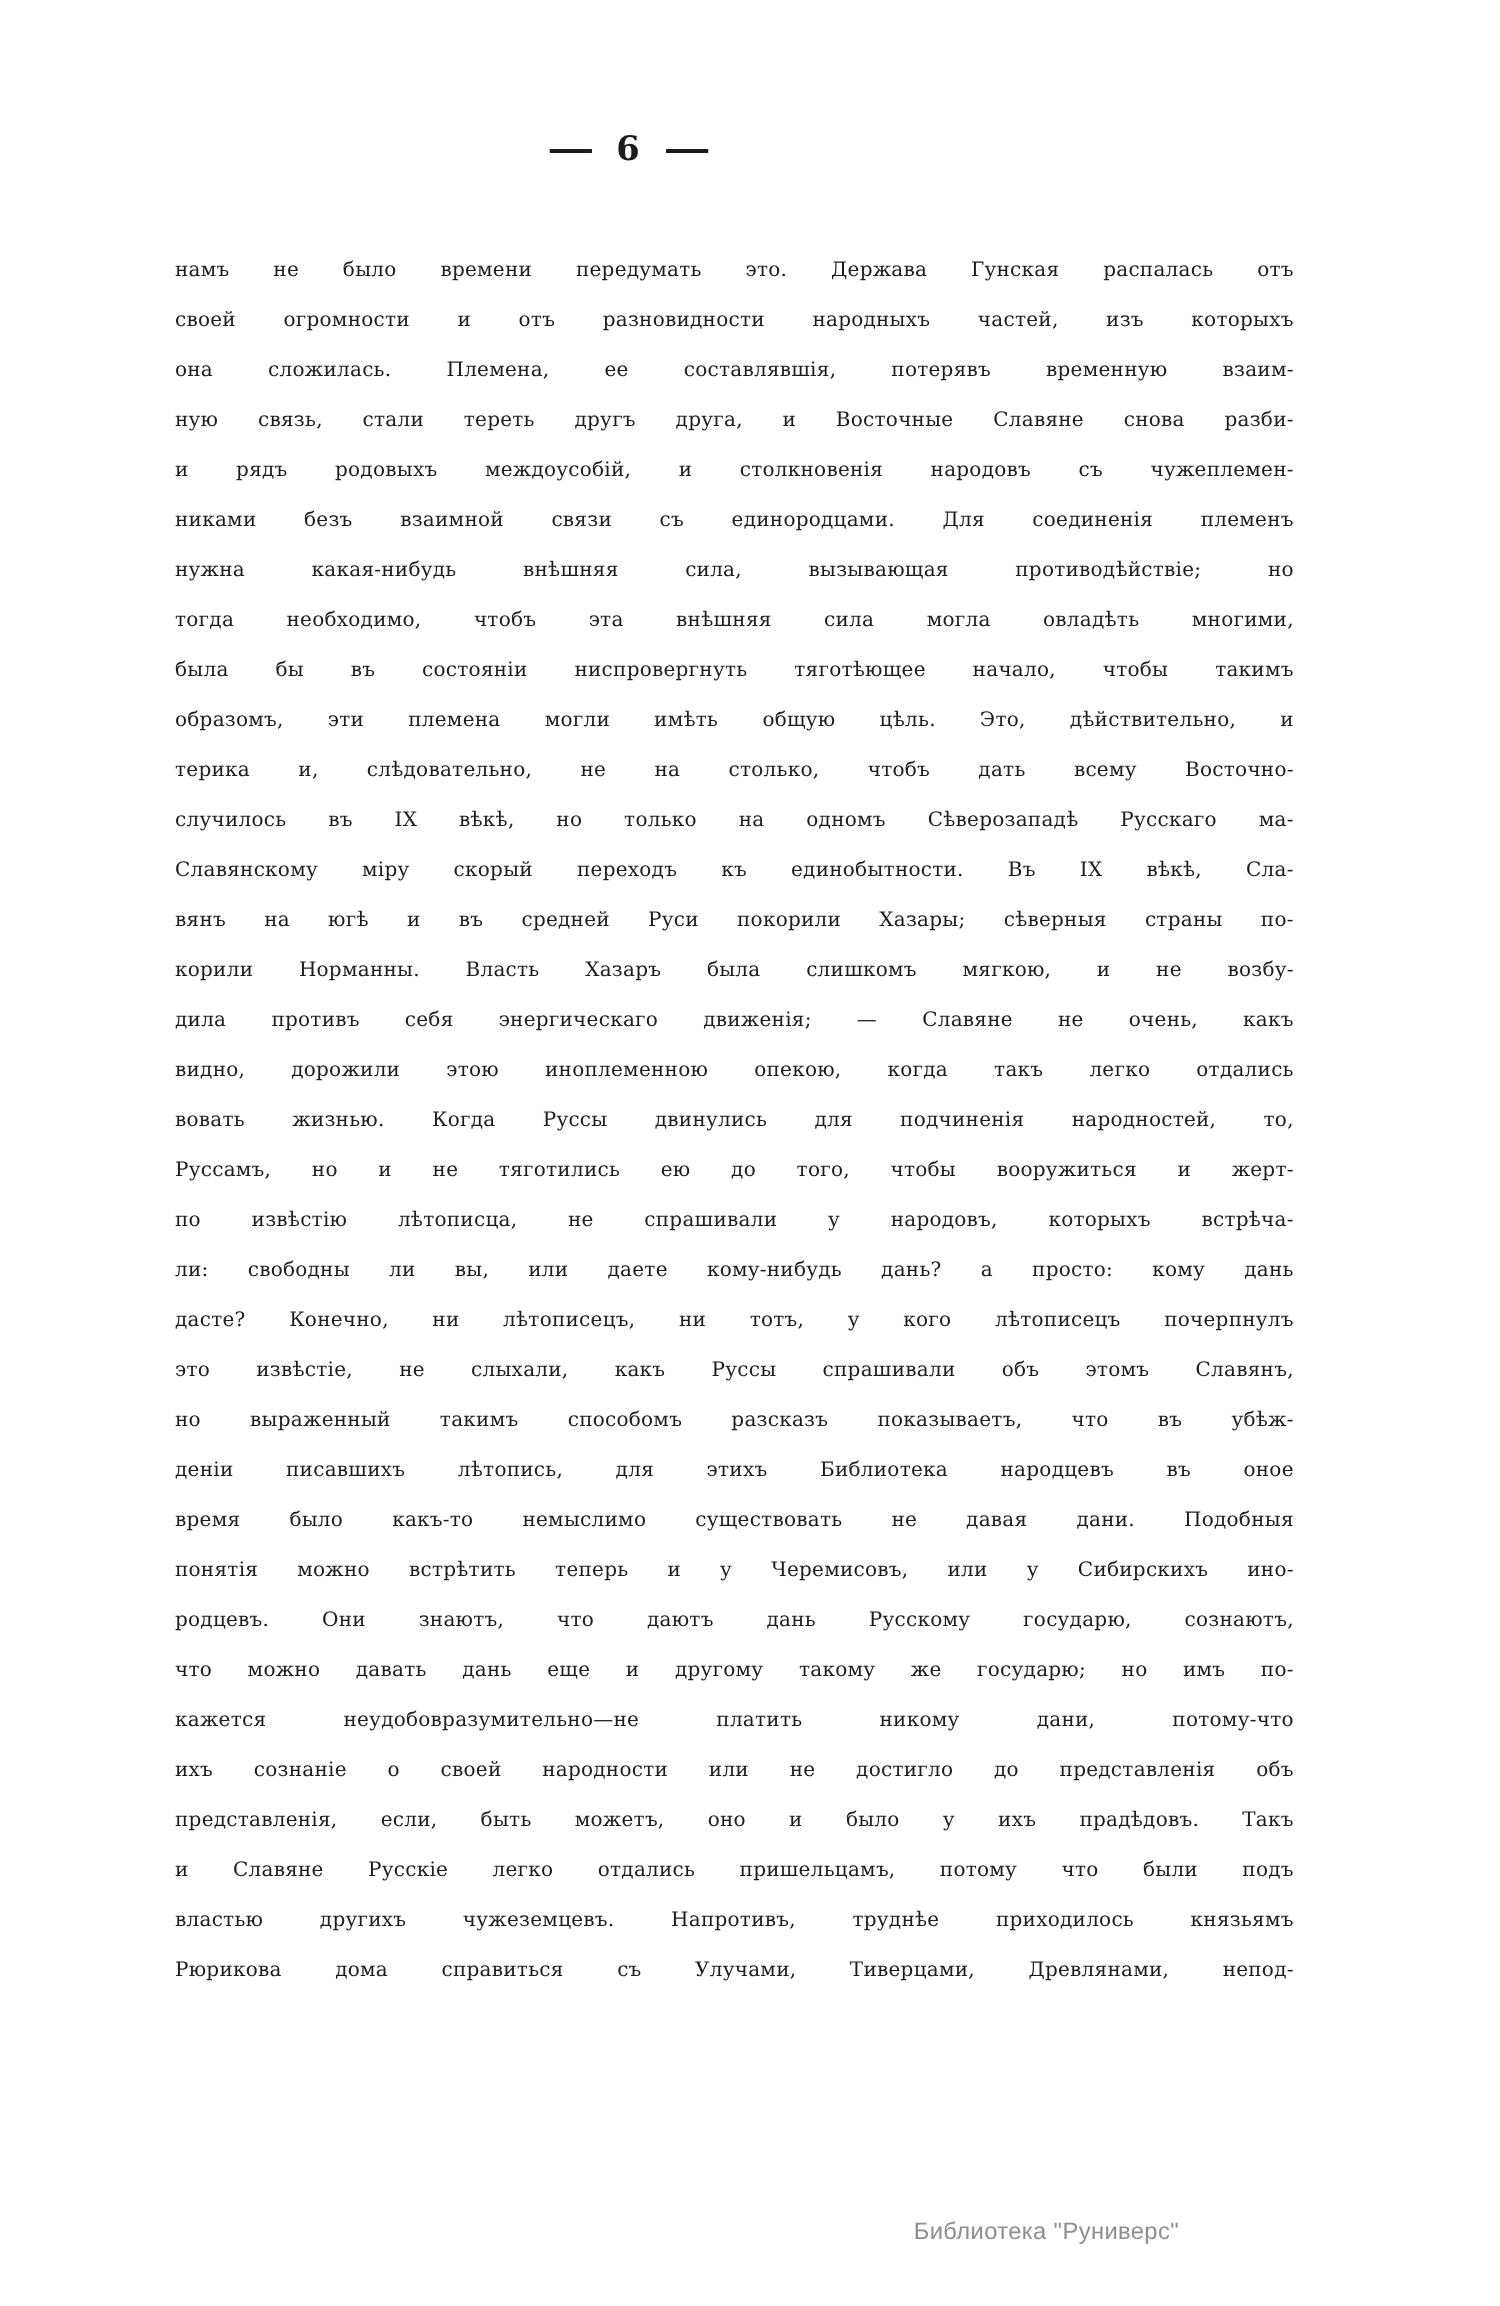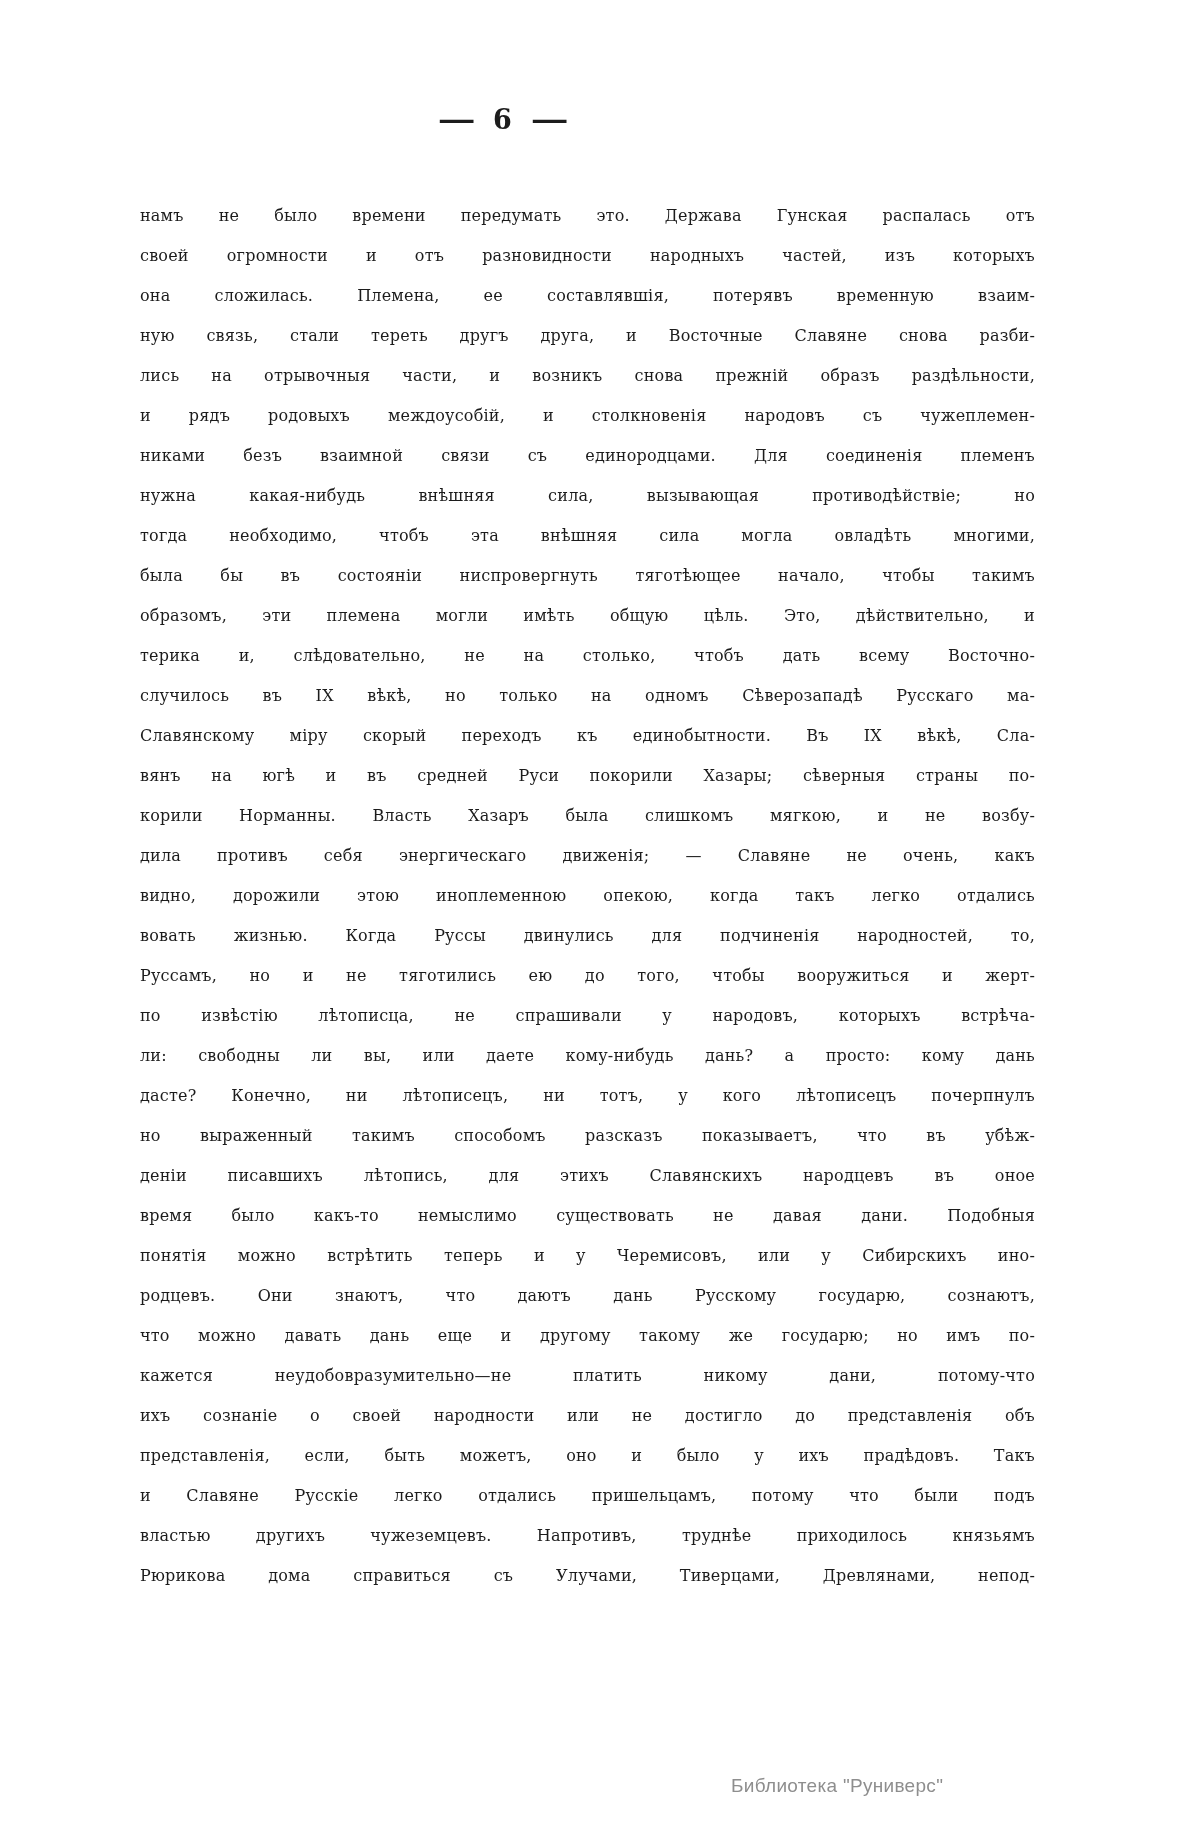--- a/index.html
+++ b/index.html
@@ -65,41 +65,41 @@
     <span class="dash">—</span>
     <span class="num">6</span>
     <span class="dash">—</span>
   </div>
 
   <div class="text-block">
       <div class="line">намъ не было времени передумать это. Держава Гунская распалась отъ</div>
       <div class="line">своей огромности и отъ разновидности народныхъ частей, изъ которыхъ</div>
       <div class="line">она сложилась. Племена, ее составлявшія, потерявъ временную взаим-</div>
       <div class="line">ную связь, стали тереть другъ друга, и Восточные Славяне снова разби-</div>
-      <div class="line">лись на отрывочныя части, и возникъ снова прежній образъ раздѣльности,</div>
       <div class="line">и рядъ родовыхъ междоусобій, и столкновенія народовъ съ чужеплемен-</div>
       <div class="line">никами безъ взаимной связи съ единородцами. Для соединенія племенъ</div>
       <div class="line">нужна какая-нибудь внѣшняя сила, вызывающая противодѣйствіе; но</div>
       <div class="line">тогда необходимо, чтобъ эта внѣшняя сила могла овладѣть многими,</div>
       <div class="line">была бы въ состояніи ниспровергнуть тяготѣющее начало, чтобы такимъ</div>
       <div class="line">образомъ, эти племена могли имѣть общую цѣль. Это, дѣйствительно, и</div>
       <div class="line">терика и, слѣдовательно, не на столько, чтобъ дать всему Восточно-</div>
       <div class="line">случилось въ IX вѣкѣ, но только на одномъ Сѣверозападѣ Русскаго ма-</div>
       <div class="line">Славянскому міру скорый переходъ къ единобытности. Въ IX вѣкѣ, Сла-</div>
       <div class="line">вянъ на югѣ и въ средней Руси покорили Хазары; сѣверныя страны по-</div>
       <div class="line">корили Норманны. Власть Хазаръ была слишкомъ мягкою, и не возбу-</div>
       <div class="line">дила противъ себя энергическаго движенія; — Славяне не очень, какъ</div>
       <div class="line">видно, дорожили этою иноплеменною опекою, когда такъ легко отдались</div>
       <div class="line">вовать жизнью. Когда Руссы двинулись для подчиненія народностей, то,</div>
       <div class="line">Руссамъ, но и не тяготились ею до того, чтобы вооружиться и жерт-</div>
       <div class="line">по извѣстію лѣтописца, не спрашивали у народовъ, которыхъ встрѣча-</div>
       <div class="line">ли: свободны ли вы, или даете кому-нибудь дань? а просто: кому дань</div>
       <div class="line">дасте? Конечно, ни лѣтописецъ, ни тотъ, у кого лѣтописецъ почерпнулъ</div>
+      <div class="line">это извѣстіе, не слыхали, какъ Руссы спрашивали объ этомъ Славянъ,</div>
       <div class="line">но выраженный такимъ способомъ разсказъ показываетъ, что въ убѣж-</div>
-      <div class="line">деніи писавшихъ лѣтопись, для этихъ Славянскихъ народцевъ въ оное</div>
+      <div class="line">деніи писавшихъ лѣтопись, для этихъ Библиотека народцевъ въ оное</div>
       <div class="line">время было какъ-то немыслимо существовать не давая дани. Подобныя</div>
       <div class="line">понятія можно встрѣтить теперь и у Черемисовъ, или у Сибирскихъ ино-</div>
       <div class="line">родцевъ. Они знаютъ, что даютъ дань Русскому государю, сознаютъ,</div>
       <div class="line">что можно давать дань еще и другому такому же государю; но имъ по-</div>
       <div class="line">кажется неудобовразумительно—не платить никому дани, потому-что</div>
       <div class="line">ихъ сознаніе о своей народности или не достигло до представленія объ</div>
       <div class="line">представленія, если, быть можетъ, оно и было у ихъ прадѣдовъ. Такъ</div>
       <div class="line">и Славяне Русскіе легко отдались пришельцамъ, потому что были подъ</div>
       <div class="line">властью другихъ чужеземцевъ. Напротивъ, труднѣе приходилось князьямъ</div>
       <div class="line">Рюрикова дома справиться съ Улучами, Тиверцами, Древлянами, непод-</div>

